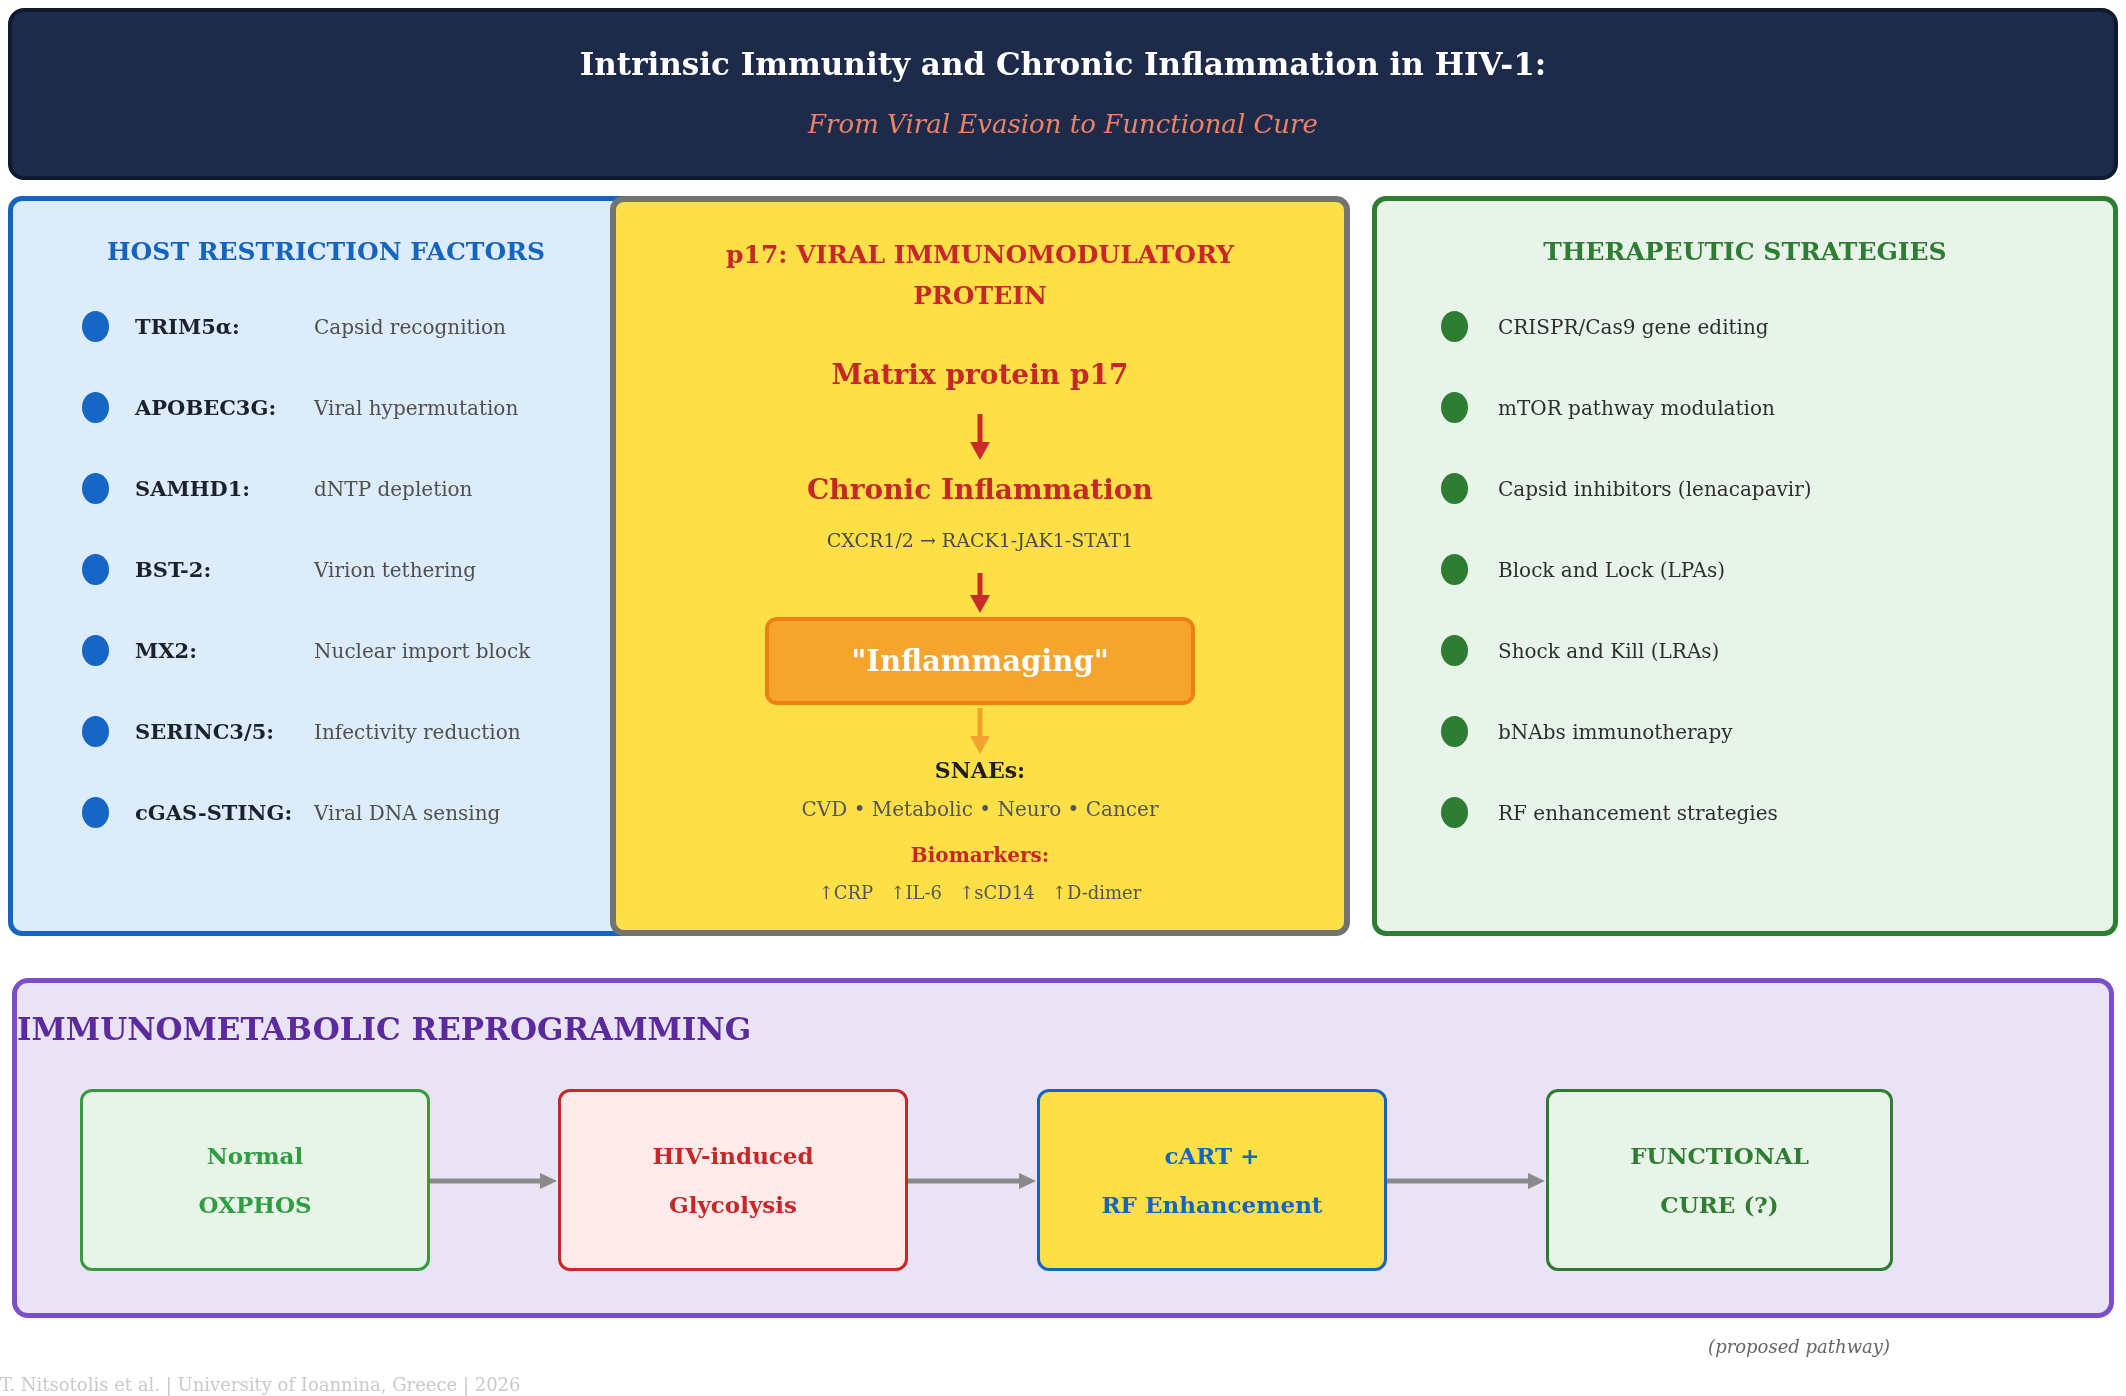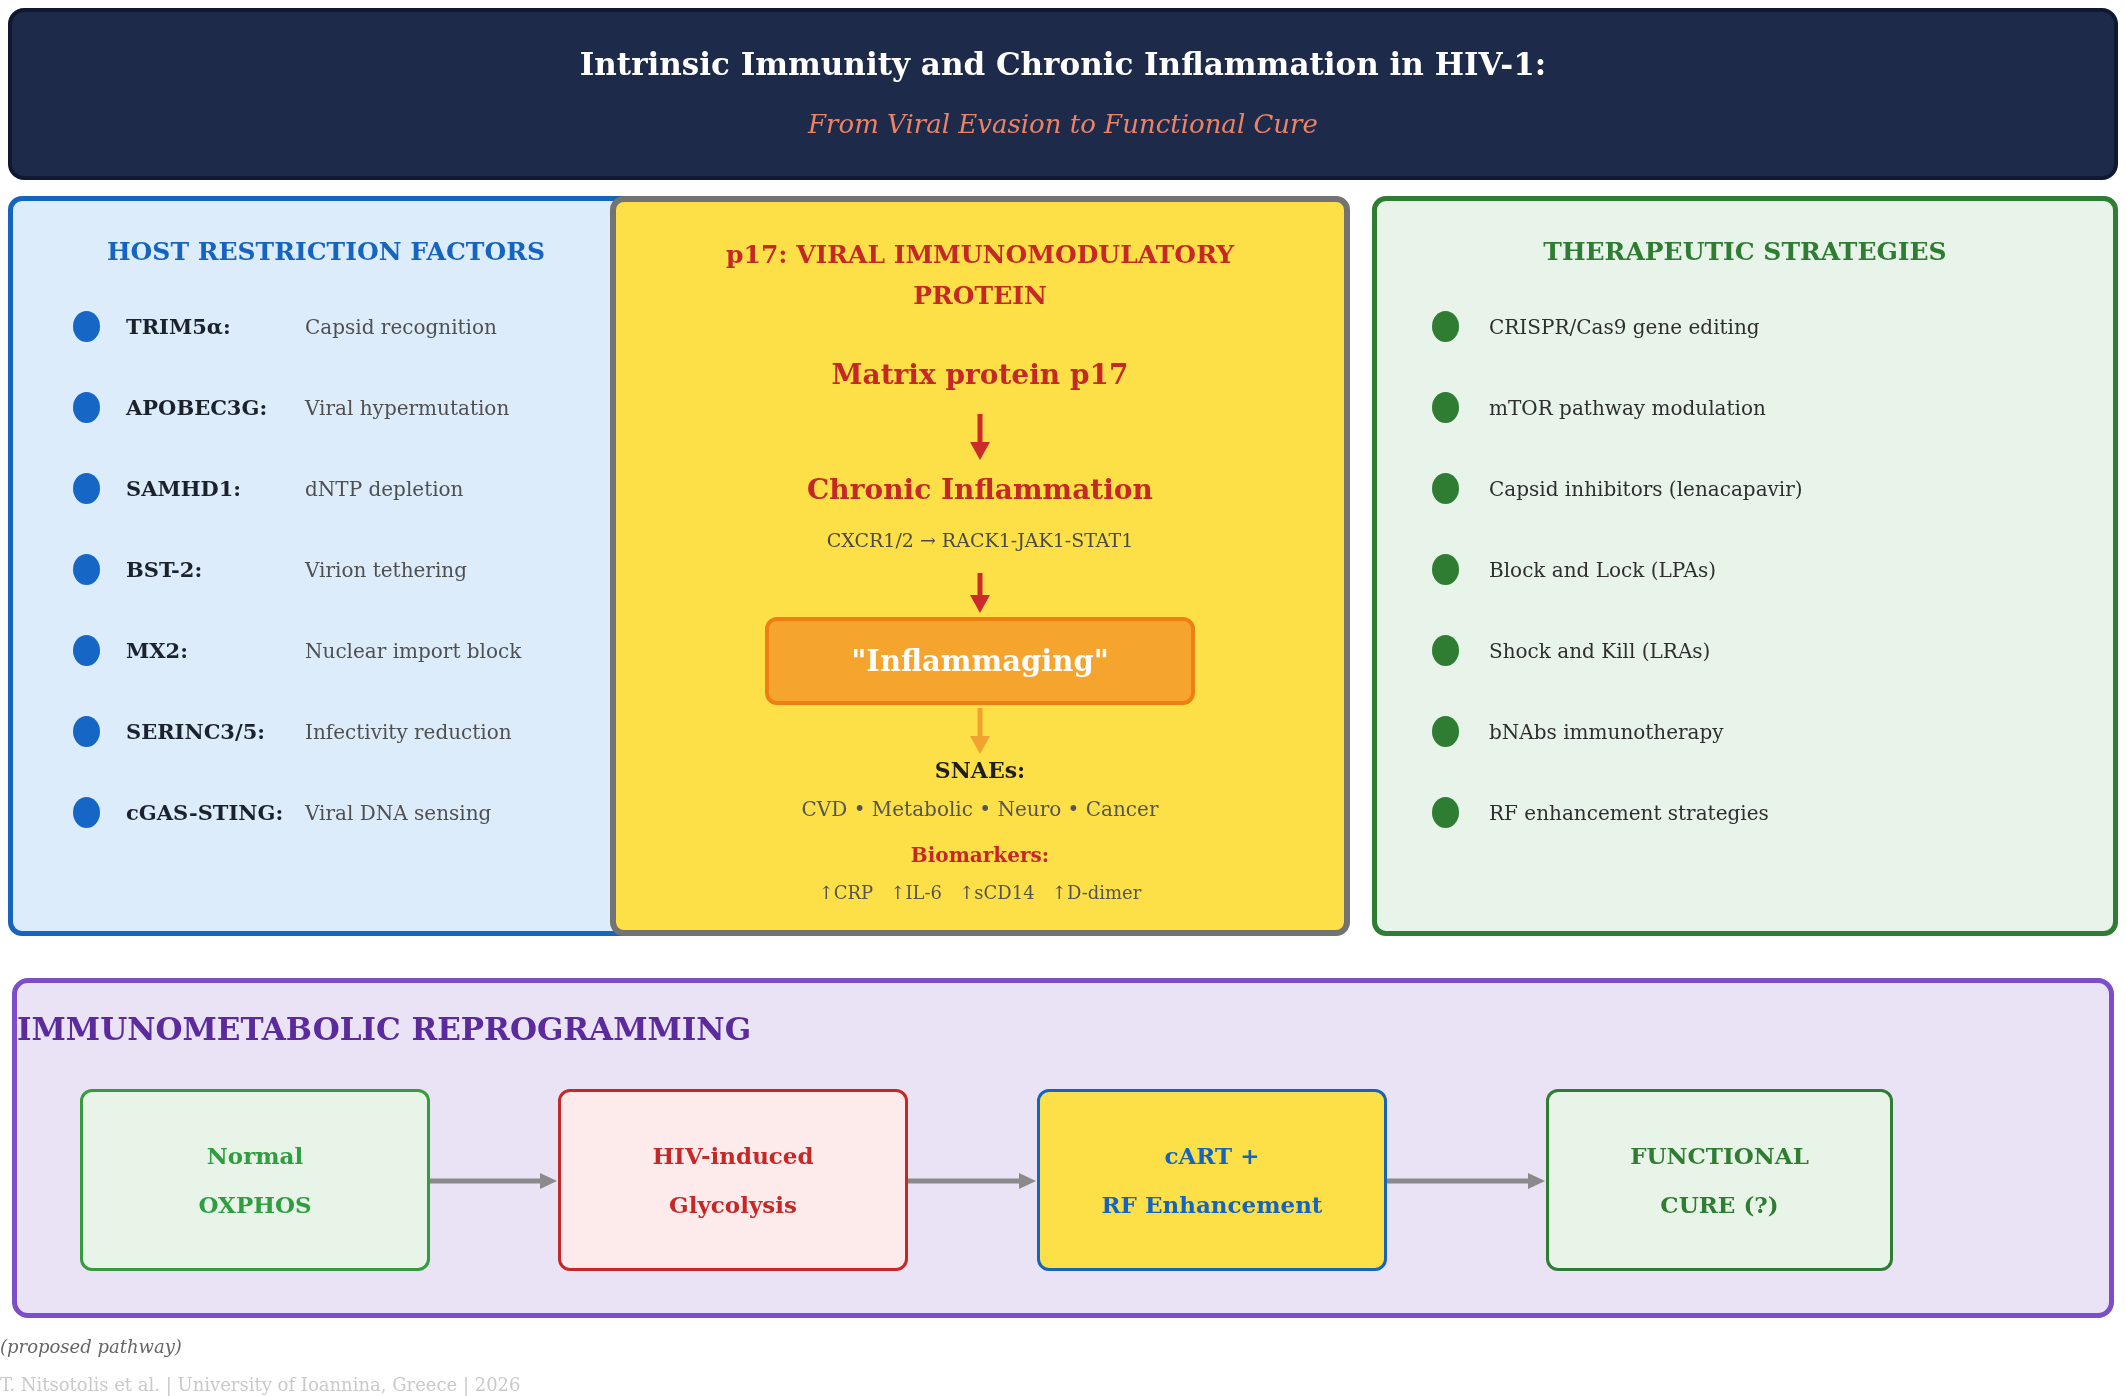--- a/index.html
+++ b/index.html
@@ -17,21 +17,21 @@
   .panel{position:absolute;top:196px;height:740px;box-sizing:border-box;border-radius:14px;}
   .panel-blue{left:8px;width:636px;background:#ddecfb;border:5px solid #1565c0;z-index:1;}
   .panel-red{left:610px;width:740px;background:#fde047;border:6px solid #737373;z-index:2;}
   .panel-green{left:1372px;width:746px;background:#e8f3ea;border:5px solid #2e7d32;z-index:3;}
 
   .panel-title{text-align:center;font-weight:bold;font-size:25px;margin-top:36px;}
   .panel-blue .panel-title{color:#1565c0;}
   .panel-red  .panel-title{color:#c62828;line-height:41px;margin-top:32px;}
   .panel-green .panel-title{color:#2e7d32;}
 
-  .factor-list{margin-top:20px;}
+  .factor-list{margin-top:20px;padding-left:9px;}
   .factor-row{height:81px;display:flex;align-items:center;}
   .bullet{width:27px;height:31px;border-radius:50%;flex:none;}
   .panel-blue .bullet{background:#1667c5;margin-left:60px;}
   .panel-green .bullet{background:#2e7d32;margin-left:55px;}
   .factor-name{margin-left:26px;width:179px;font-weight:bold;font-size:21px;color:#1c222c;}
   .factor-desc{font-size:20px;color:#4f4f4f;}
   .strategy-label{margin-left:30px;font-size:20px;color:#2e2e2e;}
 
   
   .flow{display:flex;flex-direction:column;align-items:center;}
@@ -62,21 +62,21 @@
   .stage-0{left:63px;background:#e7f4e7;border:3px solid #359b3c;color:#2f9e41;}
   .stage-1{left:541px;background:#fdeaea;border:3px solid #c62828;color:#c62828;}
   .stage-2{left:1020px;background:#fde047;border:3px solid #1565c0;color:#1565c0;}
   .stage-3{left:1529px;width:347px;background:#e7f4e7;border:3px solid #2e7d32;color:#2e7d32;}
   .stage-arrow{position:absolute;top:188px;}
   .stage-arrow-0{left:413px;}
   .stage-arrow-1{left:891px;}
   .stage-arrow-2{left:1370px;}
 
   
-  .proposed{position:absolute;top:1336px;left:0;width:1890px;text-align:left;
+  .proposed{position:absolute;top:1336px;left:0;width:1890px;text-align:right;
         font-style:italic;font-size:18px;color:#666666;}
   .credit{position:absolute;top:1374px;left:0;width:100%;
         font-size:18px;color:#c9c9c9;}
 </style>
 </head>
 <body>
 
 <div class="header">
   <div class="header-title">Intrinsic Immunity and Chronic Inflammation in HIV-1:</div>
   <div class="header-subtitle">From Viral Evasion to Functional Cure</div>

